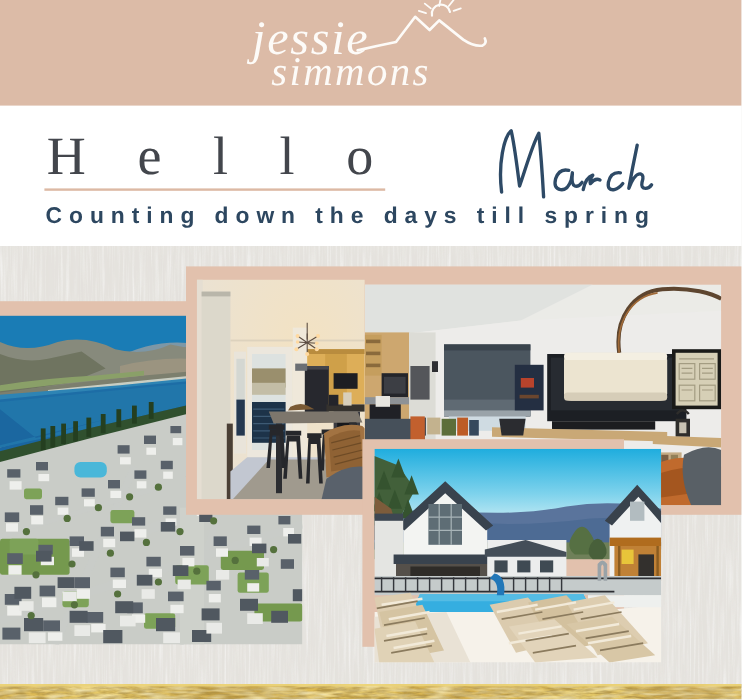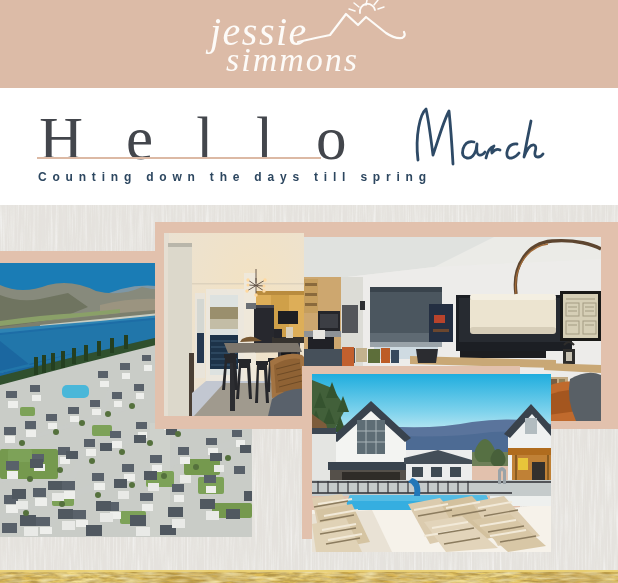--- a/index.html
+++ b/index.html
@@ -42,36 +42,36 @@
       <path d="M186 5 l1 -5"></path>
         <path d="M179 7 l-5 -4"></path>
         <path d="M194 5 l4 -5"></path>
       <path d="M175 11 l-6 -2"></path>
         <path d="M198 9 l6 -2"></path>
     </g>
   </g>
 </svg>
 
 <div class="abs" id="hello" style="left:39px;top:104px;width:575px;height:52px;
-  font-family:'Liberation Serif',serif;font-size:61px;color:#43464c;letter-spacing:43px;">Hello</div>
+  font-family:'Liberation Serif',serif;font-size:45px;color:#43464c;letter-spacing:43px;">Hello</div>
 
 <svg class="abs" style="left:405px;top:100px;" width="160" height="75" viewBox="0 0 160 75">
   <g fill="none" stroke="#2e4a66" stroke-width="2.8" stroke-linecap="round" stroke-linejoin="round">
     <path d="M13 60 C10 36 15 14 21 9 C24 22 26 40 28 55 C33 41 38 22 44 11 C46 30 47 46 48 64"></path>
     <path d="M69 42 q-8 -2 -11 7 q-2 8 4 9 q6 1 9 -8 l1 -6 q-1 10 2 11 q3 1 6 -3"></path>
     <path d="M81 58 q2 -10 8 -12 q-3 4 -2 7 q4 -5 8 -3"></path>
     <path d="M112 44 q-8 -1 -10 8 q-1 7 5 6 q4 -1 7 -5"></path>
     <path d="M126 21 q-4 19 -7 36 q5 -13 10 -12 q3 1 1 7 q-1 5 3 5 q3 0 5 -3"></path>
   </g>
 </svg>
 
 <div class="abs" style="left:37px;top:157px;width:284px;height:2px;background:#dcb9a4;"></div>
 
 <div class="abs" id="count" style="left:38px;top:170px;font-family:'Liberation Sans',sans-serif;
-  font-weight:bold;font-size:12px;color:#2d4760;letter-spacing:5.8px;white-space:nowrap;">Counting down the days till spring</div>
+  font-weight:bold;font-size:19px;color:#2d4760;letter-spacing:5.8px;white-space:nowrap;">Counting down the days till spring</div>
 
 <div class="abs" style="left:0;top:251px;width:157px;height:280px;background:#e2c1ad;"></div>
 
 <svg class="abs" style="left:0;top:263px;" width="252" height="274" viewBox="0 0 252 274">
 
   <rect width="252" height="34" fill="#1a7cb5"></rect>
 
   <path d="M96 36 Q130 18 165 24 Q205 28 252 16 L252 50 L96 50 Z" fill="#7d97a6"></path>
 
   <path d="M0 64 L0 22 Q22 32 48 22 Q72 16 96 28 Q120 34 142 24 Q165 30 188 22 Q220 30 252 20 L252 46 L150 56 L50 62 Z" fill="#878a7c"></path>

